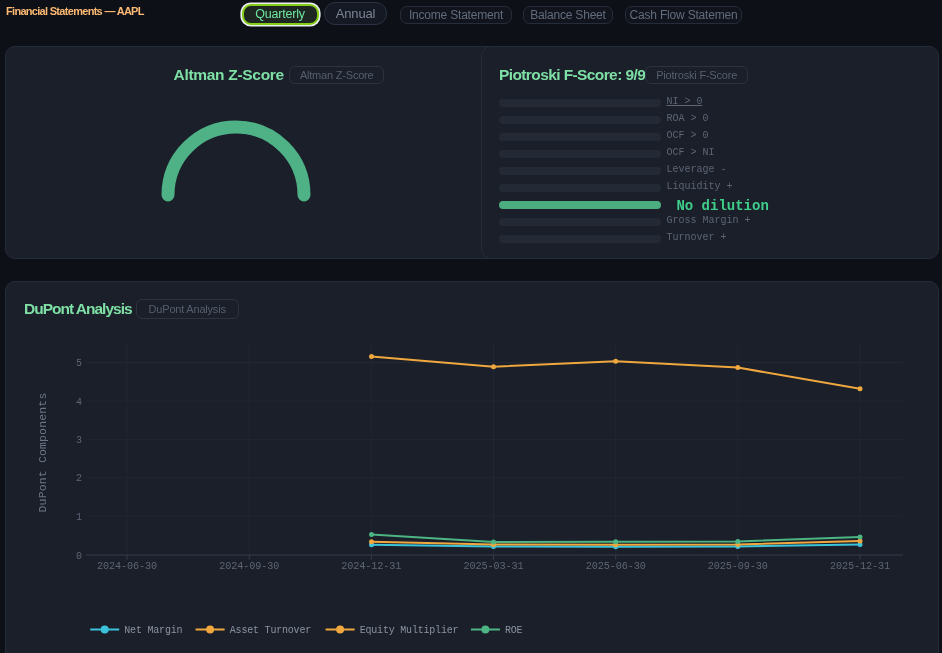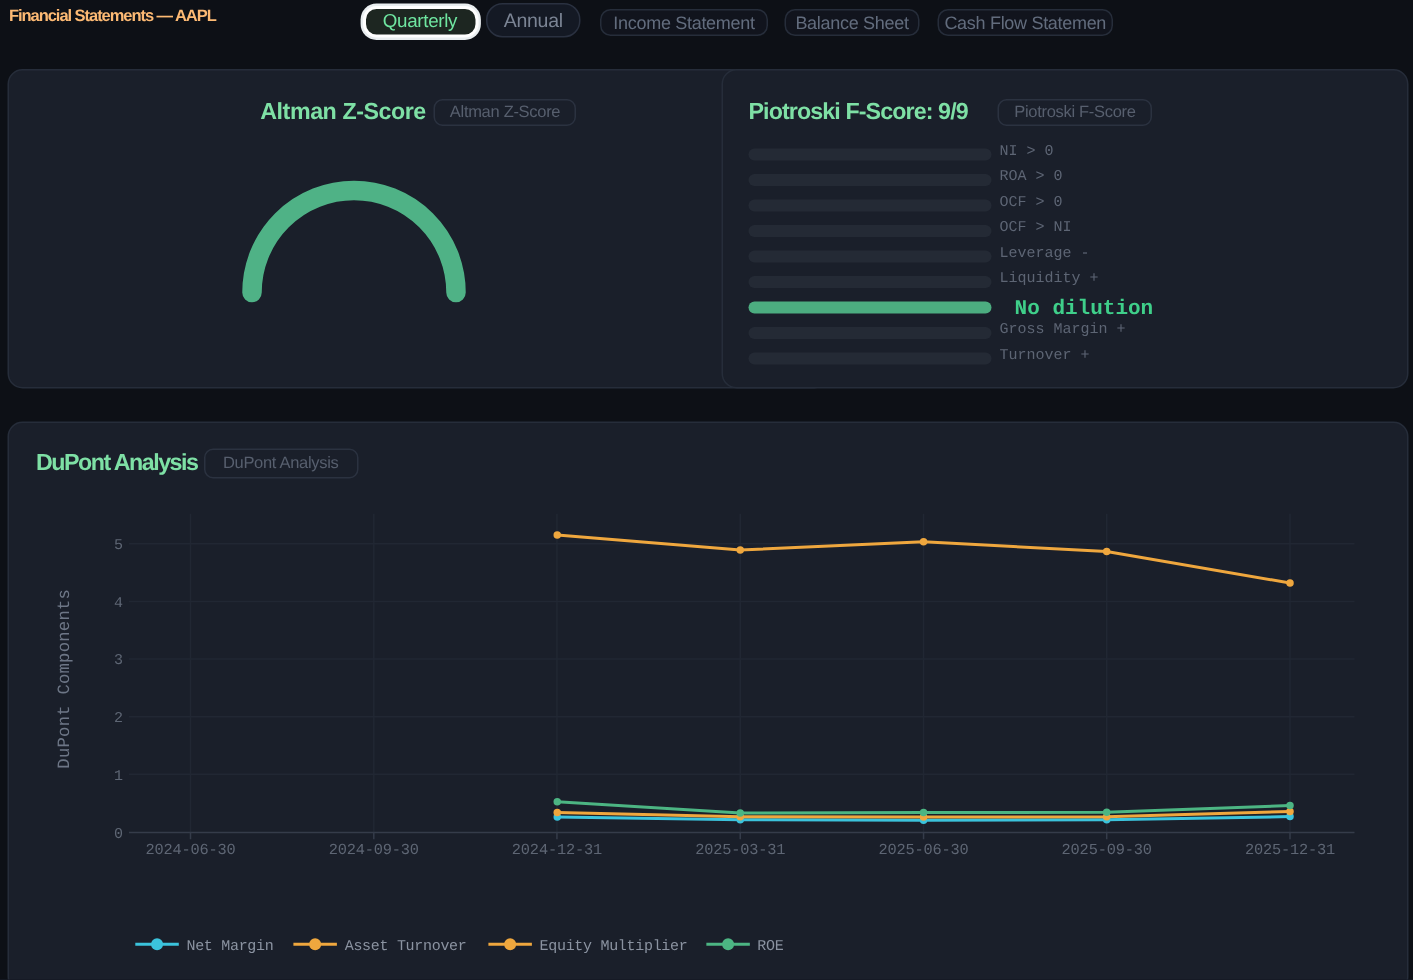--- a/index.html
+++ b/index.html
@@ -8,43 +8,43 @@
   .abs{position:absolute;}
   .card{position:absolute;background:#1a1f2a;border:1px solid #262d3a;border-radius:10px;box-sizing:border-box;}
   .badge{display:inline-block;border:1px solid #2b3240;border-radius:6px;color:#575f6e;box-sizing:border-box;}
   .mono{font-family:"Liberation Mono",monospace;}
 </style>
 </head>
 <body>
 
   <div class="abs" style="left:6px;top:5px;font-size:11px;font-weight:bold;color:#fdba74;letter-spacing:-0.7px;">Financial Statements — AAPL</div>
 
-  <div class="abs" style="left:241.5px;top:3.5px;width:77px;height:21px;background:#1d2621;border:2px solid #ffffff;border-radius:9px;box-sizing:border-box;color:#6fe6a1;font-size:12.5px;display:flex;align-items:center;justify-content:center;letter-spacing:-0.2px;box-shadow:0 0 0 1.6px #e9eef0;">Quarterly</div>
+  <div class="abs" style="left:241.5px;top:3.5px;width:77px;height:21px;background:#1d2621;border:2px solid #84cc16;border-radius:9px;box-sizing:border-box;color:#6fe6a1;font-size:12.5px;display:flex;align-items:center;justify-content:center;letter-spacing:-0.2px;box-shadow:0 0 0 1.6px #e9eef0;">Quarterly</div>
   <div class="abs" style="left:324px;top:2px;width:63px;height:23px;background:#141924;border:1px solid #2a3140;border-radius:11px;box-sizing:border-box;color:#7b8494;font-size:13px;display:flex;align-items:center;justify-content:center;letter-spacing:-0.2px;">Annual</div>
   <div class="abs" style="left:400px;top:6px;width:112px;height:18px;background:#11141d;border:1px solid #262d3a;border-radius:7px;box-sizing:border-box;color:#626c7d;font-size:12px;display:flex;align-items:center;justify-content:center;letter-spacing:-0.2px;">Income Statement</div>
   <div class="abs" style="left:523px;top:6px;width:90px;height:18px;background:#11141d;border:1px solid #262d3a;border-radius:7px;box-sizing:border-box;color:#626c7d;font-size:12px;display:flex;align-items:center;justify-content:center;letter-spacing:-0.2px;">Balance Sheet</div>
   <div class="abs" style="left:625px;top:6px;width:117px;height:18px;background:#11141d;border:1px solid #262d3a;border-radius:7px;box-sizing:border-box;color:#626c7d;font-size:12px;display:flex;align-items:center;justify-content:center;letter-spacing:-0.2px;">Cash Flow Statemen</div>
 
   <div class="card" style="left:5px;top:46px;width:548px;height:213px;">
     <div style="position:absolute;top:19px;left:0;width:100%;display:flex;align-items:center;justify-content:center;gap:5px;">
       <span style="font-size:15.5px;font-weight:bold;color:#7ee0a5;letter-spacing:-0.3px;">Altman Z-Score</span>
       <span class="badge" style="font-size:11px;padding:2px 10px;letter-spacing:-0.2px;">Altman Z-Score</span>
     </div>
     <svg class="abs" style="left:155px;top:59.5px;" width="150" height="96" viewBox="0 0 150 96">
       <path d="M 7 88 A 68 68 0 0 1 143 88" fill="none" stroke="#4fb286" stroke-width="13" stroke-linecap="round"></path>
     </svg>
   </div>
 
   <div class="card" style="left:481px;top:46px;width:458px;height:213px;">
-    <div style="position:absolute;top:19px;left:17px;display:flex;align-items:center;gap:20px;">
+    <div style="position:absolute;top:19px;left:17px;display:flex;align-items:center;gap:0;">
       <span style="font-size:15.5px;font-weight:bold;color:#7ee0a5;letter-spacing:-0.6px;">Piotroski F-Score: 9/9</span>
       <span class="badge" style="font-size:11px;padding:2px 10px;letter-spacing:-0.2px;">Piotroski F-Score</span>
     </div>
     <div class="abs" style="left:16.7px;top:51.8px;width:162px;height:8px;border-radius:4px;background:#242a35;"></div>
-      <div class="abs mono" style="left:184.4px;top:48.8px;font-size:10px;color:#5d6574;">NI &gt; 0</div>
+      <div class="abs mono" style="left:184.4px;top:48.8px;font-size:10px;color:#5d6574;text-decoration:underline;">NI &gt; 0</div>
       <div class="abs" style="left:16.7px;top:68.8px;width:162px;height:8px;border-radius:4px;background:#242a35;"></div>
       <div class="abs mono" style="left:184.4px;top:65.8px;font-size:10px;color:#5d6574;">ROA &gt; 0</div>
       <div class="abs" style="left:16.7px;top:85.9px;width:162px;height:8px;border-radius:4px;background:#242a35;"></div>
       <div class="abs mono" style="left:184.4px;top:82.9px;font-size:10px;color:#5d6574;">OCF &gt; 0</div>
       <div class="abs" style="left:16.7px;top:103.0px;width:162px;height:8px;border-radius:4px;background:#242a35;"></div>
       <div class="abs mono" style="left:184.4px;top:100.0px;font-size:10px;color:#5d6574;">OCF &gt; NI</div>
       <div class="abs" style="left:16.7px;top:120.0px;width:162px;height:8px;border-radius:4px;background:#242a35;"></div>
       <div class="abs mono" style="left:184.4px;top:117.0px;font-size:10px;color:#5d6574;">Leverage -</div>
       <div class="abs" style="left:16.7px;top:137.1px;width:162px;height:8px;border-radius:4px;background:#242a35;"></div>
       <div class="abs mono" style="left:184.4px;top:134.1px;font-size:10px;color:#5d6574;">Liquidity +</div>

